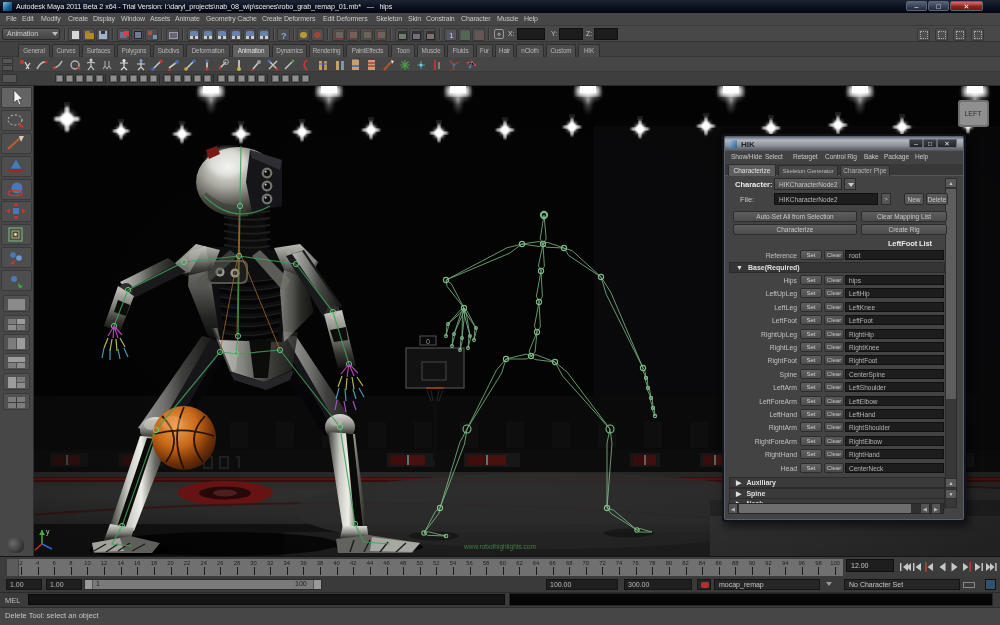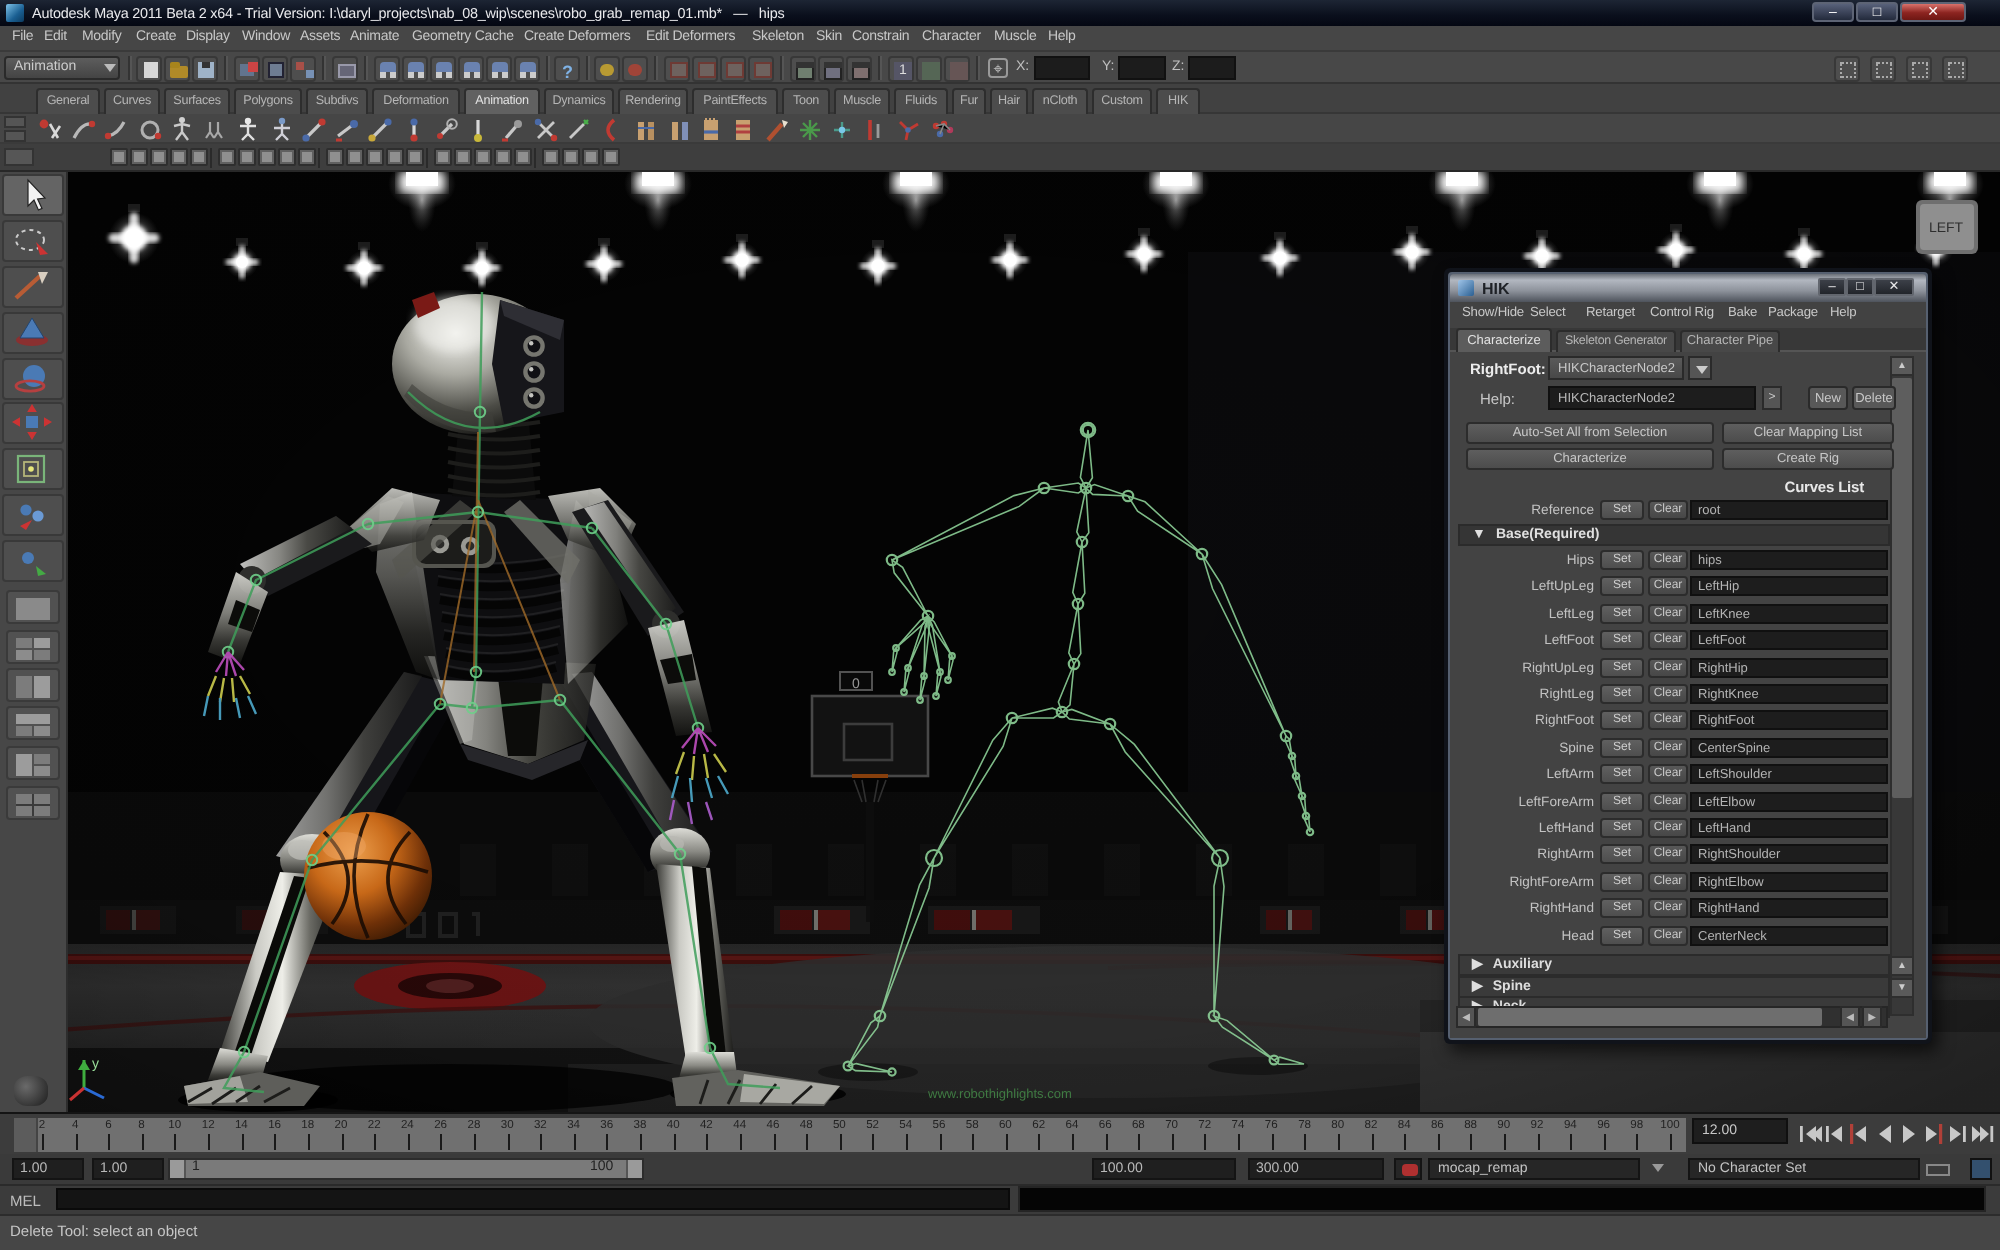--- a/index.html
+++ b/index.html
@@ -1035,35 +1035,35 @@
 <div style="left:725px;top:164px;width:238px;height:12px;background:#383838;border-bottom:1px solid #555;"></div>
 <div style="left:728px;top:164px;width:48px;height:12px;background:#5c5c5c;border:1px solid #2c2c2c;border-bottom:none;border-radius:2px 2px 0 0;color:#e2e2e2;font-size:6.5px;line-height:11px;text-align:center;">Characterize</div>
 <div style="left:778px;top:165px;width:60px;height:11px;background:#484848;border:1px solid #2c2c2c;border-bottom:none;border-radius:2px 2px 0 0;color:#b5b5b5;font-size:6.2px;line-height:10px;text-align:center;letter-spacing:-0.15px;">Skeleton Generator</div>
 <div style="left:840px;top:165px;width:50px;height:11px;background:#484848;border:1px solid #2c2c2c;border-bottom:none;border-radius:2px 2px 0 0;color:#b5b5b5;font-size:6.5px;line-height:10px;text-align:center;">Character Pipe</div>
 <div style="left:725px;top:176px;width:238px;height:343px;background:#434343;"></div>
 <div style="left:945px;top:178px;width:12px;height:330px;background:#383838;border:1px solid #2e2e2e;"></div>
 <div style="left:945px;top:178px;width:12px;height:10px;background:#5a5a5a;border:1px solid #2e2e2e;color:#ccc;font-size:5px;line-height:9px;text-align:center;">▲</div>
 <div style="left:946px;top:189px;width:10px;height:210px;background:#5e5e5e;border-radius:1px;"></div>
 <div style="left:945px;top:478px;width:12px;height:10px;background:#5a5a5a;border:1px solid #2e2e2e;color:#ccc;font-size:5px;line-height:9px;text-align:center;">▲</div>
 <div style="left:945px;top:489px;width:12px;height:10px;background:#5a5a5a;border:1px solid #2e2e2e;color:#ccc;font-size:5px;line-height:9px;text-align:center;">▼</div>
-<div class="t" style="left:735px;top:180px;font-size:7.5px;font-weight:bold;color:#ececec;">RightFoot:</div>
+<div class="t" style="left:735px;top:180px;font-size:7.5px;font-weight:bold;color:#ececec;">Character:</div>
 <div class="t" style="left:774px;top:178px;width:68px;height:12px;background:linear-gradient(#5a5a5a,#484848);border:1px solid #2a2a2a;color:#c8c8c8;font-size:6.5px;line-height:11px;padding-left:4px;">HIKCharacterNode2</div>
 <div style="left:844px;top:178px;width:12px;height:12px;background:#555;border:1px solid #2a2a2a;">
     <div style="left:3px;top:4px;width:0;height:0;border-left:3px solid transparent;border-right:3px solid transparent;border-top:4px solid #ccc;"></div>
   </div>
-<div class="t" style="left:740px;top:195px;font-size:7.5px;color:#c8c8c8;">Help:</div>
+<div class="t" style="left:740px;top:195px;font-size:7.5px;color:#c8c8c8;">File:</div>
 <div class="t" style="left:774px;top:193px;width:104px;height:12px;background:#1d1d1d;border:1px solid #101010;color:#b8b8b8;font-size:6.5px;line-height:11px;padding-left:4px;">HIKCharacterNode2</div>
 <div style="left:881px;top:193px;width:10px;height:12px;background:#555;border:1px solid #2a2a2a;color:#ccc;font-size:6px;line-height:11px;text-align:center;">&gt;</div>
 <div style="left:904px;top:193px;width:20px;height:12px;background:#585858;border:1px solid #2a2a2a;border-radius:2px;color:#c8c8c8;font-size:6.5px;line-height:11px;text-align:center;">New</div>
 <div style="left:926px;top:193px;width:22px;height:12px;background:#585858;border:1px solid #2a2a2a;border-radius:2px;color:#c8c8c8;font-size:6.5px;line-height:11px;text-align:center;">Delete</div>
 <div class="t" style="left:733px;top:211px;width:124px;height:11px;background:linear-gradient(#5e5e5e,#4c4c4c);border:1px solid #2c2c2c;border-radius:2px;color:#c8c8c8;font-size:6.5px;line-height:10px;text-align:center;">Auto-Set All from Selection</div>
 <div class="t" style="left:861px;top:211px;width:86px;height:11px;background:linear-gradient(#5e5e5e,#4c4c4c);border:1px solid #2c2c2c;border-radius:2px;color:#c8c8c8;font-size:6.5px;line-height:10px;text-align:center;">Clear Mapping List</div>
 <div class="t" style="left:733px;top:224px;width:124px;height:11px;background:linear-gradient(#5e5e5e,#4c4c4c);border:1px solid #2c2c2c;border-radius:2px;color:#c8c8c8;font-size:6.5px;line-height:10px;text-align:center;">Characterize</div>
 <div class="t" style="left:861px;top:224px;width:86px;height:11px;background:linear-gradient(#5e5e5e,#4c4c4c);border:1px solid #2c2c2c;border-radius:2px;color:#c8c8c8;font-size:6.5px;line-height:10px;text-align:center;">Create Rig</div>
-<div class="t" style="left:842px;top:239px;width:90px;font-size:7.5px;font-weight:bold;color:#e8e8e8;text-align:right;letter-spacing:-0.1px;">Curves List</div>
+<div class="t" style="left:842px;top:239px;width:90px;font-size:7.5px;font-weight:bold;color:#e8e8e8;text-align:right;letter-spacing:-0.1px;">LeftFoot List</div>
 <div class="t" style="left:733px;top:252px;width:64px;font-size:6.8px;color:#c2c2c2;text-align:right;">Reference</div>
 <div style="left:800px;top:250px;width:22px;height:10px;background:linear-gradient(#606060,#4e4e4e);border:1px solid #2c2c2c;border-radius:2px;color:#d0d0d0;font-size:6px;line-height:9px;text-align:center;">Set</div>
 <div style="left:824px;top:250px;width:20px;height:10px;background:linear-gradient(#585858,#474747);border:1px solid #2c2c2c;border-radius:2px;color:#c8c8c8;font-size:6px;line-height:9px;text-align:center;">Clear</div>
 <div class="t" style="left:845px;top:250px;width:99px;height:10px;background:#1d1d1d;border:1px solid #101010;color:#b4b4b4;font-size:6.5px;line-height:9px;padding-left:3px;">root</div>
 <div style="left:729px;top:262px;width:216px;height:11px;background:#353535;border:1px solid #2b2b2b;color:#e0e0e0;font-size:7px;font-weight:bold;line-height:10px;"><span style="margin-left:6px">▼</span><span style="margin-left:5px">Base(Required)</span></div>
 <div class="t" style="left:733px;top:277px;width:64px;font-size:6.8px;color:#c2c2c2;text-align:right;">Hips</div>
 <div style="left:800px;top:275px;width:22px;height:10px;background:linear-gradient(#606060,#4e4e4e);border:1px solid #2c2c2c;border-radius:2px;color:#d0d0d0;font-size:6px;line-height:9px;text-align:center;">Set</div>
 <div style="left:824px;top:275px;width:20px;height:10px;background:linear-gradient(#585858,#474747);border:1px solid #2c2c2c;border-radius:2px;color:#c8c8c8;font-size:6px;line-height:9px;text-align:center;">Clear</div>
 <div class="t" style="left:845px;top:275px;width:99px;height:10px;background:#1d1d1d;border:1px solid #101010;color:#b4b4b4;font-size:6.5px;line-height:9px;padding-left:3px;">hips</div>
 <div class="t" style="left:733px;top:290px;width:64px;font-size:6.8px;color:#c2c2c2;text-align:right;">LeftUpLeg</div>

